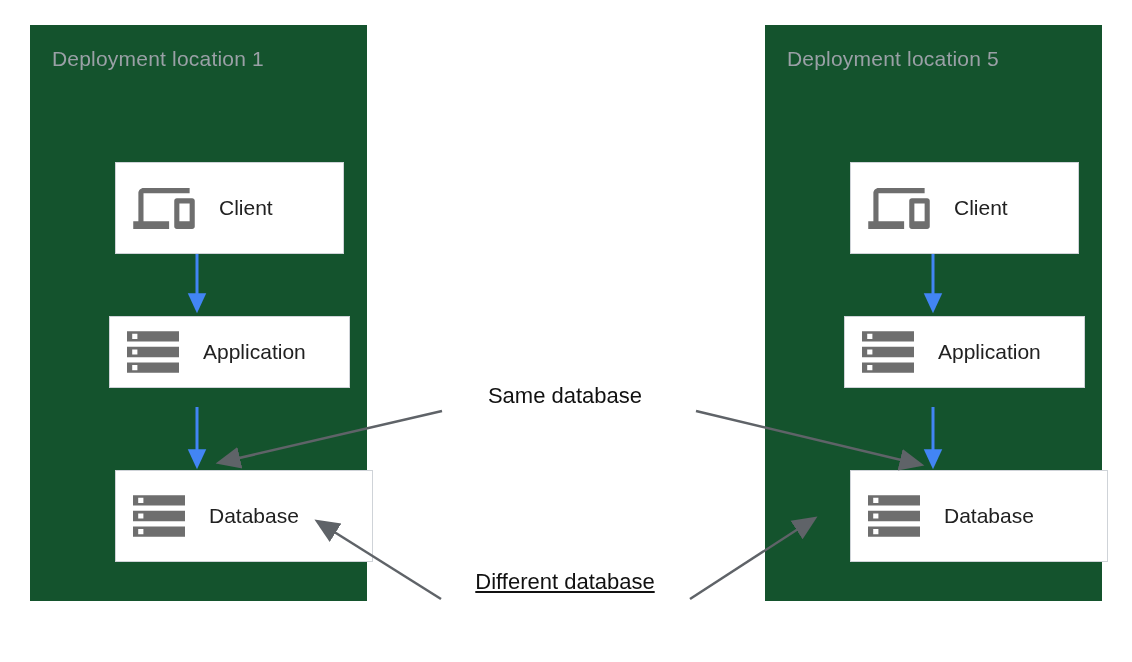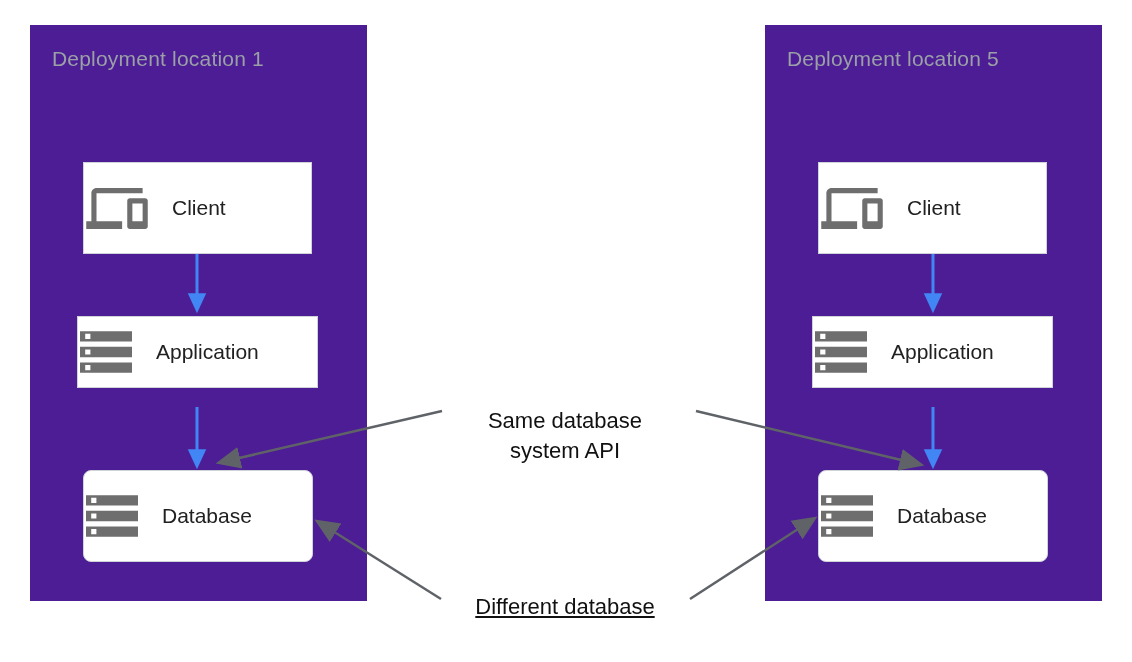--- a/index.html
+++ b/index.html
@@ -13,45 +13,46 @@
     width: 1132px;
     height: 662px;
     background: #ffffff;
     overflow: hidden;
   }
   .panel {
     position: absolute;
     top: 25px;
     width: 337px;
     height: 576px;
-    background: #4c1d95;
+    background: #14532d;
   }
   .panel-left  { left: 30px; }
   .panel-right { left: 765px; }
   .panel-title {
     position: absolute;
     top: 22px;
     left: 22px;
     font-size: 21px;
     letter-spacing: 0.2px;
     color: #9aa0a6;
     white-space: nowrap;
   }
   .node {
     position: absolute;
     box-sizing: border-box;
     display: flex;
     align-items: center;
     background: #ffffff;
     border: 1px solid #cfd3d8;
-    padding-left: 2px;
+    padding-left: 17px;
+    margin-left: 32px;
   }
   .node-client { left: 53px; top: 137px; width: 229px; height: 92px; }
   .node-app    { left: 47px; top: 291px; width: 241px; height: 72px; }
-  .node-db     { left: 53px; top: 445px; width: 230px; height: 92px; border-radius: 8px; }
+  .node-db     { left: 53px; top: 445px; width: 258px; height: 92px; }
   .node .icon { flex: 0 0 auto; display: block; }
   .node-label {
     margin-left: 24px;
     font-size: 21px;
     color: #212121;
     white-space: nowrap;
   }
   .arrow-layer {
     position: absolute;
     left: 0; top: 0;
@@ -61,21 +62,20 @@
   }
   .annotation {
     position: absolute;
     left: 440px;
     width: 250px;
     text-align: center;
     font-size: 22px;
     line-height: 30px;
     color: #111111;
     white-space: nowrap;
-    margin-top: 25px;
   }
   .annotation-top    { top: 381px; }
   .annotation-bottom { top: 567px; text-decoration: underline; }
 </style>
 </head>
 <body>
 
 <div class="canvas">
 
   <div class="panel panel-left">
@@ -146,20 +146,19 @@
 
     <line x1="442" y1="411" x2="222" y2="462" stroke="#5f6368" stroke-width="2.5" marker-end="url(#grayHead)"></line>
     <line x1="696" y1="411" x2="918" y2="464" stroke="#5f6368" stroke-width="2.5" marker-end="url(#grayHead)"></line>
 
     <line x1="441" y1="599" x2="320" y2="523" stroke="#5f6368" stroke-width="2.5" marker-end="url(#grayHead)"></line>
     <line x1="690" y1="599" x2="812" y2="520" stroke="#5f6368" stroke-width="2.5" marker-end="url(#grayHead)"></line>
   </svg>
 
   <div class="annotation annotation-top">
     <div>Same database</div>
-    <div>system API</div>
   </div>
 
   <div class="annotation annotation-bottom">
     <div>Different database</div>
   </div>
 
 </div>
 
 </body></html>

